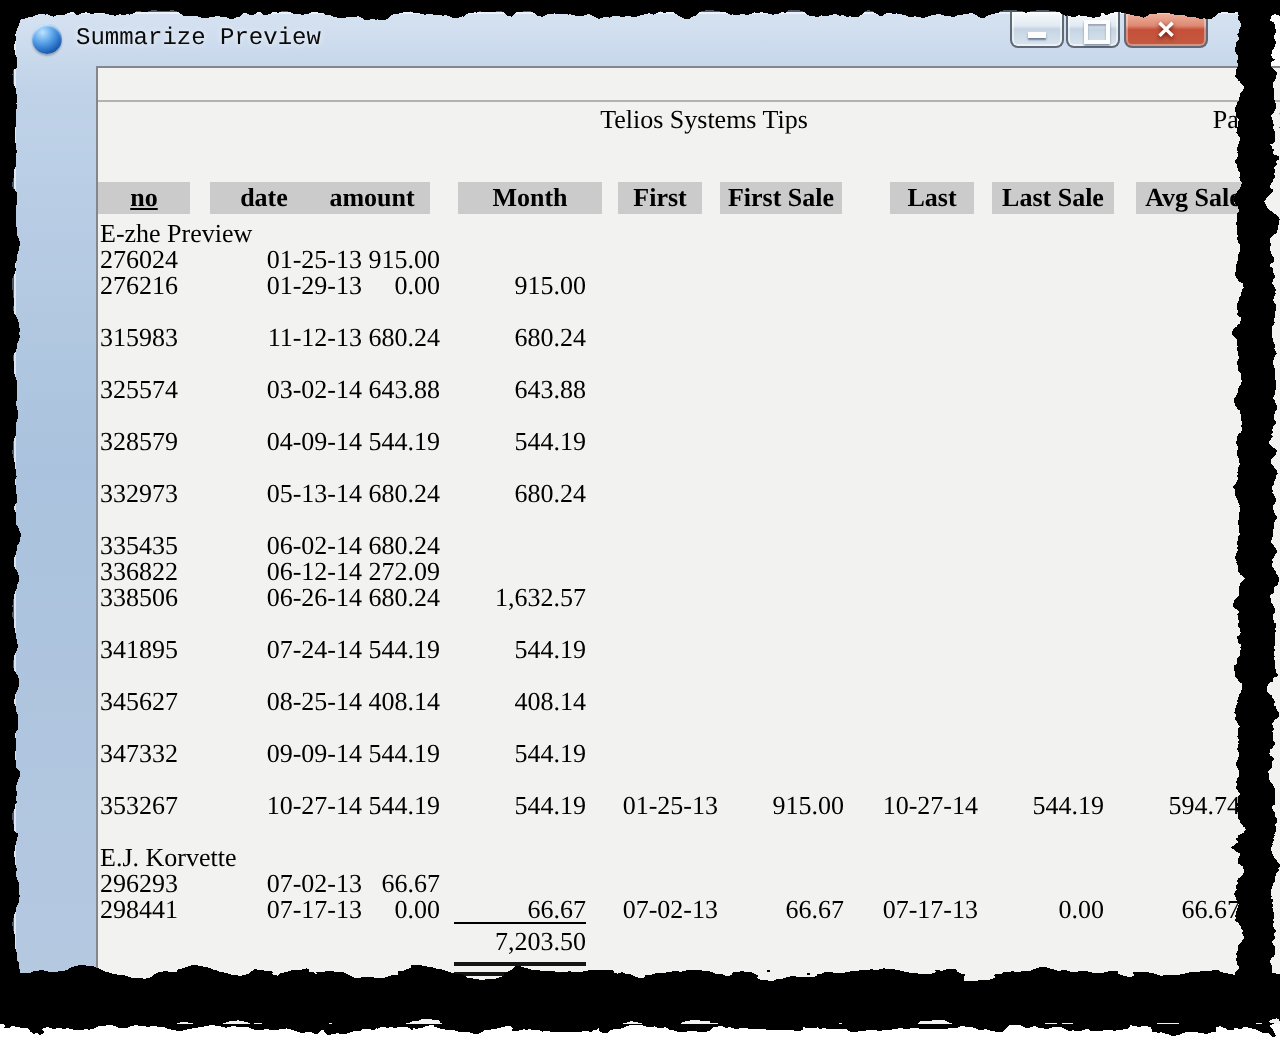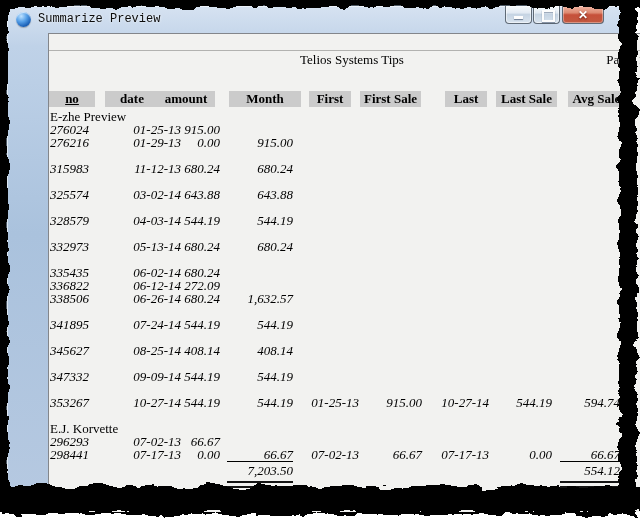--- a/index.html
+++ b/index.html
@@ -48,21 +48,21 @@
   .rpt-sub{position:absolute;left:0;top:32px;width:100%;text-align:center;line-height:13px;}
   .rpt-page{position:absolute;right:10px;top:19px;line-height:13px;}
   .colhead{position:absolute;top:57px;height:16px;background:#cbcbcb;text-align:center;
            font-weight:bold;line-height:16px;}
   .ch-no{left:0px;width:46px;text-decoration:underline;} .ch-date{left:56px;width:54px;} .ch-amount{left:108px;width:58px;}
   .ch-month{left:180px;width:72px;} .ch-first{left:260px;width:42px;} .ch-fsale{left:311px;width:61px;}
   .ch-last{left:396px;width:42px;} .ch-lsale{left:447px;width:61px;} .ch-avg{left:519px;width:57px;}
   .rows{position:absolute;left:0;top:76px;width:575px;}
   .row{height:13px;line-height:13px;white-space:nowrap;}
   .group-row{padding-left:1px;}
-  .data-row,.totals-row{display:grid;grid-template-columns:52px 80px 39px 73px 66px 63px 67px 63px 68px;font-style:italic;}
+  .data-row,.totals-row{display:grid;grid-template-columns:52px 80px 39px 73px 66px 63px 67px 63px 68px;}
   .cell{display:block;text-align:right;overflow:visible;}
   .c-no{text-align:left;padding-left:1px;}
   .totals-row{height:auto;}
   .tot{width:66px;margin-left:auto;border-top:1px solid #000000;padding-top:2px;text-align:right;
        line-height:13px;}
   .tot-avg{width:60px;}
   .dblrule{width:66px;margin-left:auto;margin-top:4px;height:7px;box-sizing:border-box;
            border-top:2px solid #141414;border-bottom:2px solid #141414;}
   .dbl-avg{width:60px;}
 </style>
@@ -167,21 +167,21 @@
               <span class="cell c-month">643.88</span>
               <span class="cell c-first"></span>
               <span class="cell c-first_sale"></span>
               <span class="cell c-last"></span>
               <span class="cell c-last_sale"></span>
               <span class="cell c-avg_sale"></span>
             </div>
             <div class="row blank-row"></div>
             <div class="row data-row">
               <span class="cell c-no">328579</span>
-              <span class="cell c-date">04-03-14</span>
+              <span class="cell c-date">04-09-14</span>
               <span class="cell c-amount">544.19</span>
               <span class="cell c-month">544.19</span>
               <span class="cell c-first"></span>
               <span class="cell c-first_sale"></span>
               <span class="cell c-last"></span>
               <span class="cell c-last_sale"></span>
               <span class="cell c-avg_sale"></span>
             </div>
             <div class="row blank-row"></div>
             <div class="row data-row">
@@ -306,24 +306,20 @@
             <span class="cell"></span>
             <span class="cell"></span>
             <span class="cell">
               <span class="tot" style="display:block">7,203.50</span>
               <span class="dblrule" style="display:block"></span>
             </span>
             <span class="cell"></span>
             <span class="cell"></span>
             <span class="cell"></span>
             <span class="cell"></span>
-            <span class="cell">
-              <span class="tot tot-avg" style="display:block">554.12</span>
-              <span class="dblrule dbl-avg" style="display:block"></span>
-            </span>
           </div>
         </div>
       </div>
     </div>
   </div>
 
   <div class="tear tear-top"></div>
   <div class="tear tear-left"></div>
   <div class="tear tear-right"></div>
   <div class="tear tear-bottom"></div>

